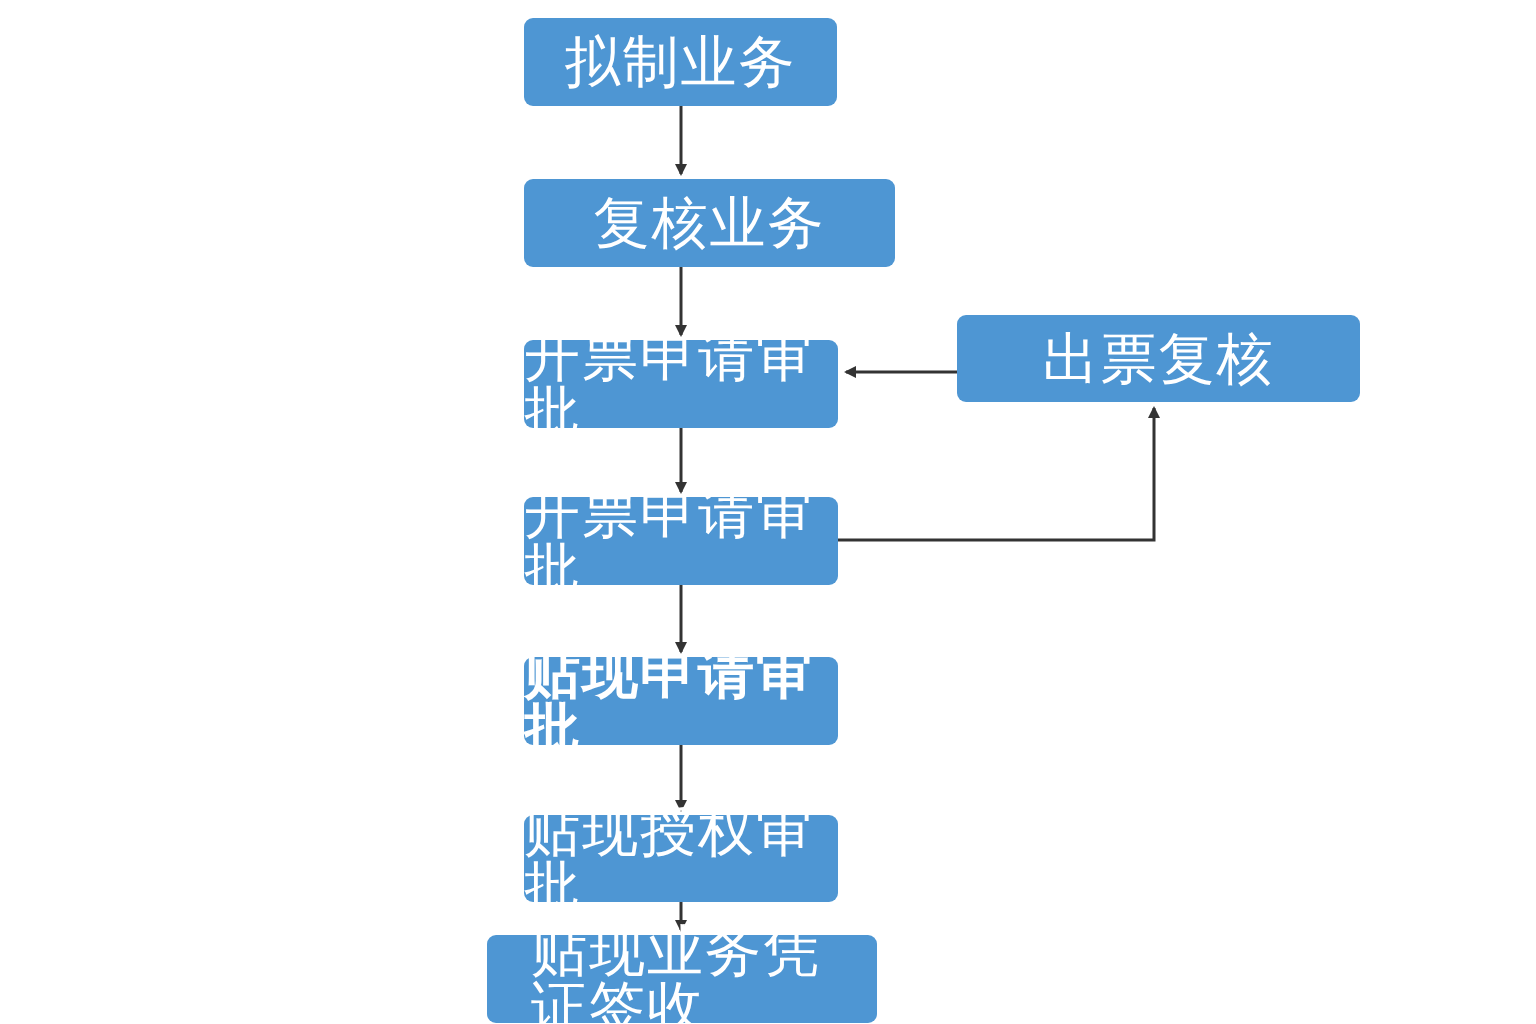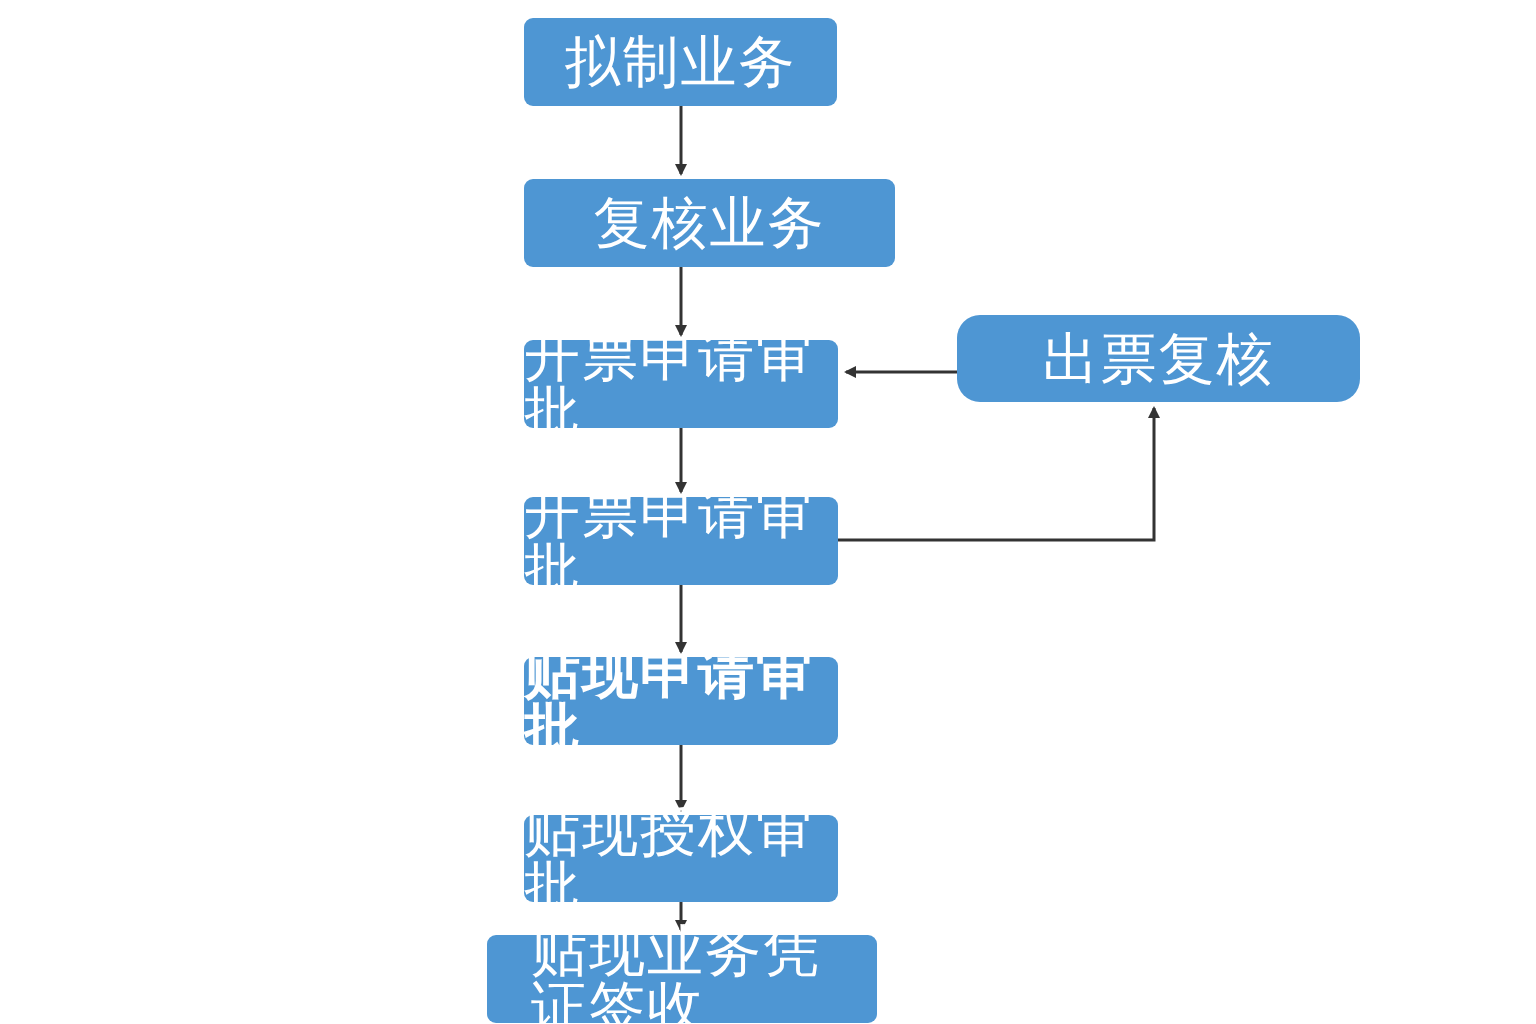--- a/index.html
+++ b/index.html
@@ -39,21 +39,21 @@
   }
   
   .n-draft                  { left: 524px; top: 18px;  width: 313px; height: 88px; }
   .n-review                 { left: 524px; top: 179px; width: 371px; height: 88px; }
   .n-invoice-application    { left: 524px; top: 340px; width: 314px; height: 88px; }
   .n-invoice-authorization  { left: 524px; top: 497px; width: 314px; height: 88px; }
   .n-discount-application   { left: 524px; top: 657px; width: 314px; height: 88px; font-weight: bold; }
   .n-discount-authorization { left: 524px; top: 815px; width: 314px; height: 87px; }
   .n-discount-voucher       { left: 487px; top: 935px; width: 390px; height: 88px; padding-left: 44px; }
   
-  .n-issue-review           { left: 957px; top: 315px; width: 403px; height: 87px; border-radius: 23px; }
+  .n-issue-review           { left: 957px; top: 315px; width: 403px; height: 87px; }
 </style>
 </head>
 <body>
 
 <div class="canvas">
 
   <svg class="edges-layer" viewBox="0 0 1536 1024" xmlns="http://www.w3.org/2000/svg">
     <defs>
       <marker id="arrowhead" markerUnits="userSpaceOnUse" markerWidth="16" markerHeight="16" refX="10" refY="6" orient="auto">
         <path d="M0,0 L12,6 L0,12 Z" fill="#333333"></path>

